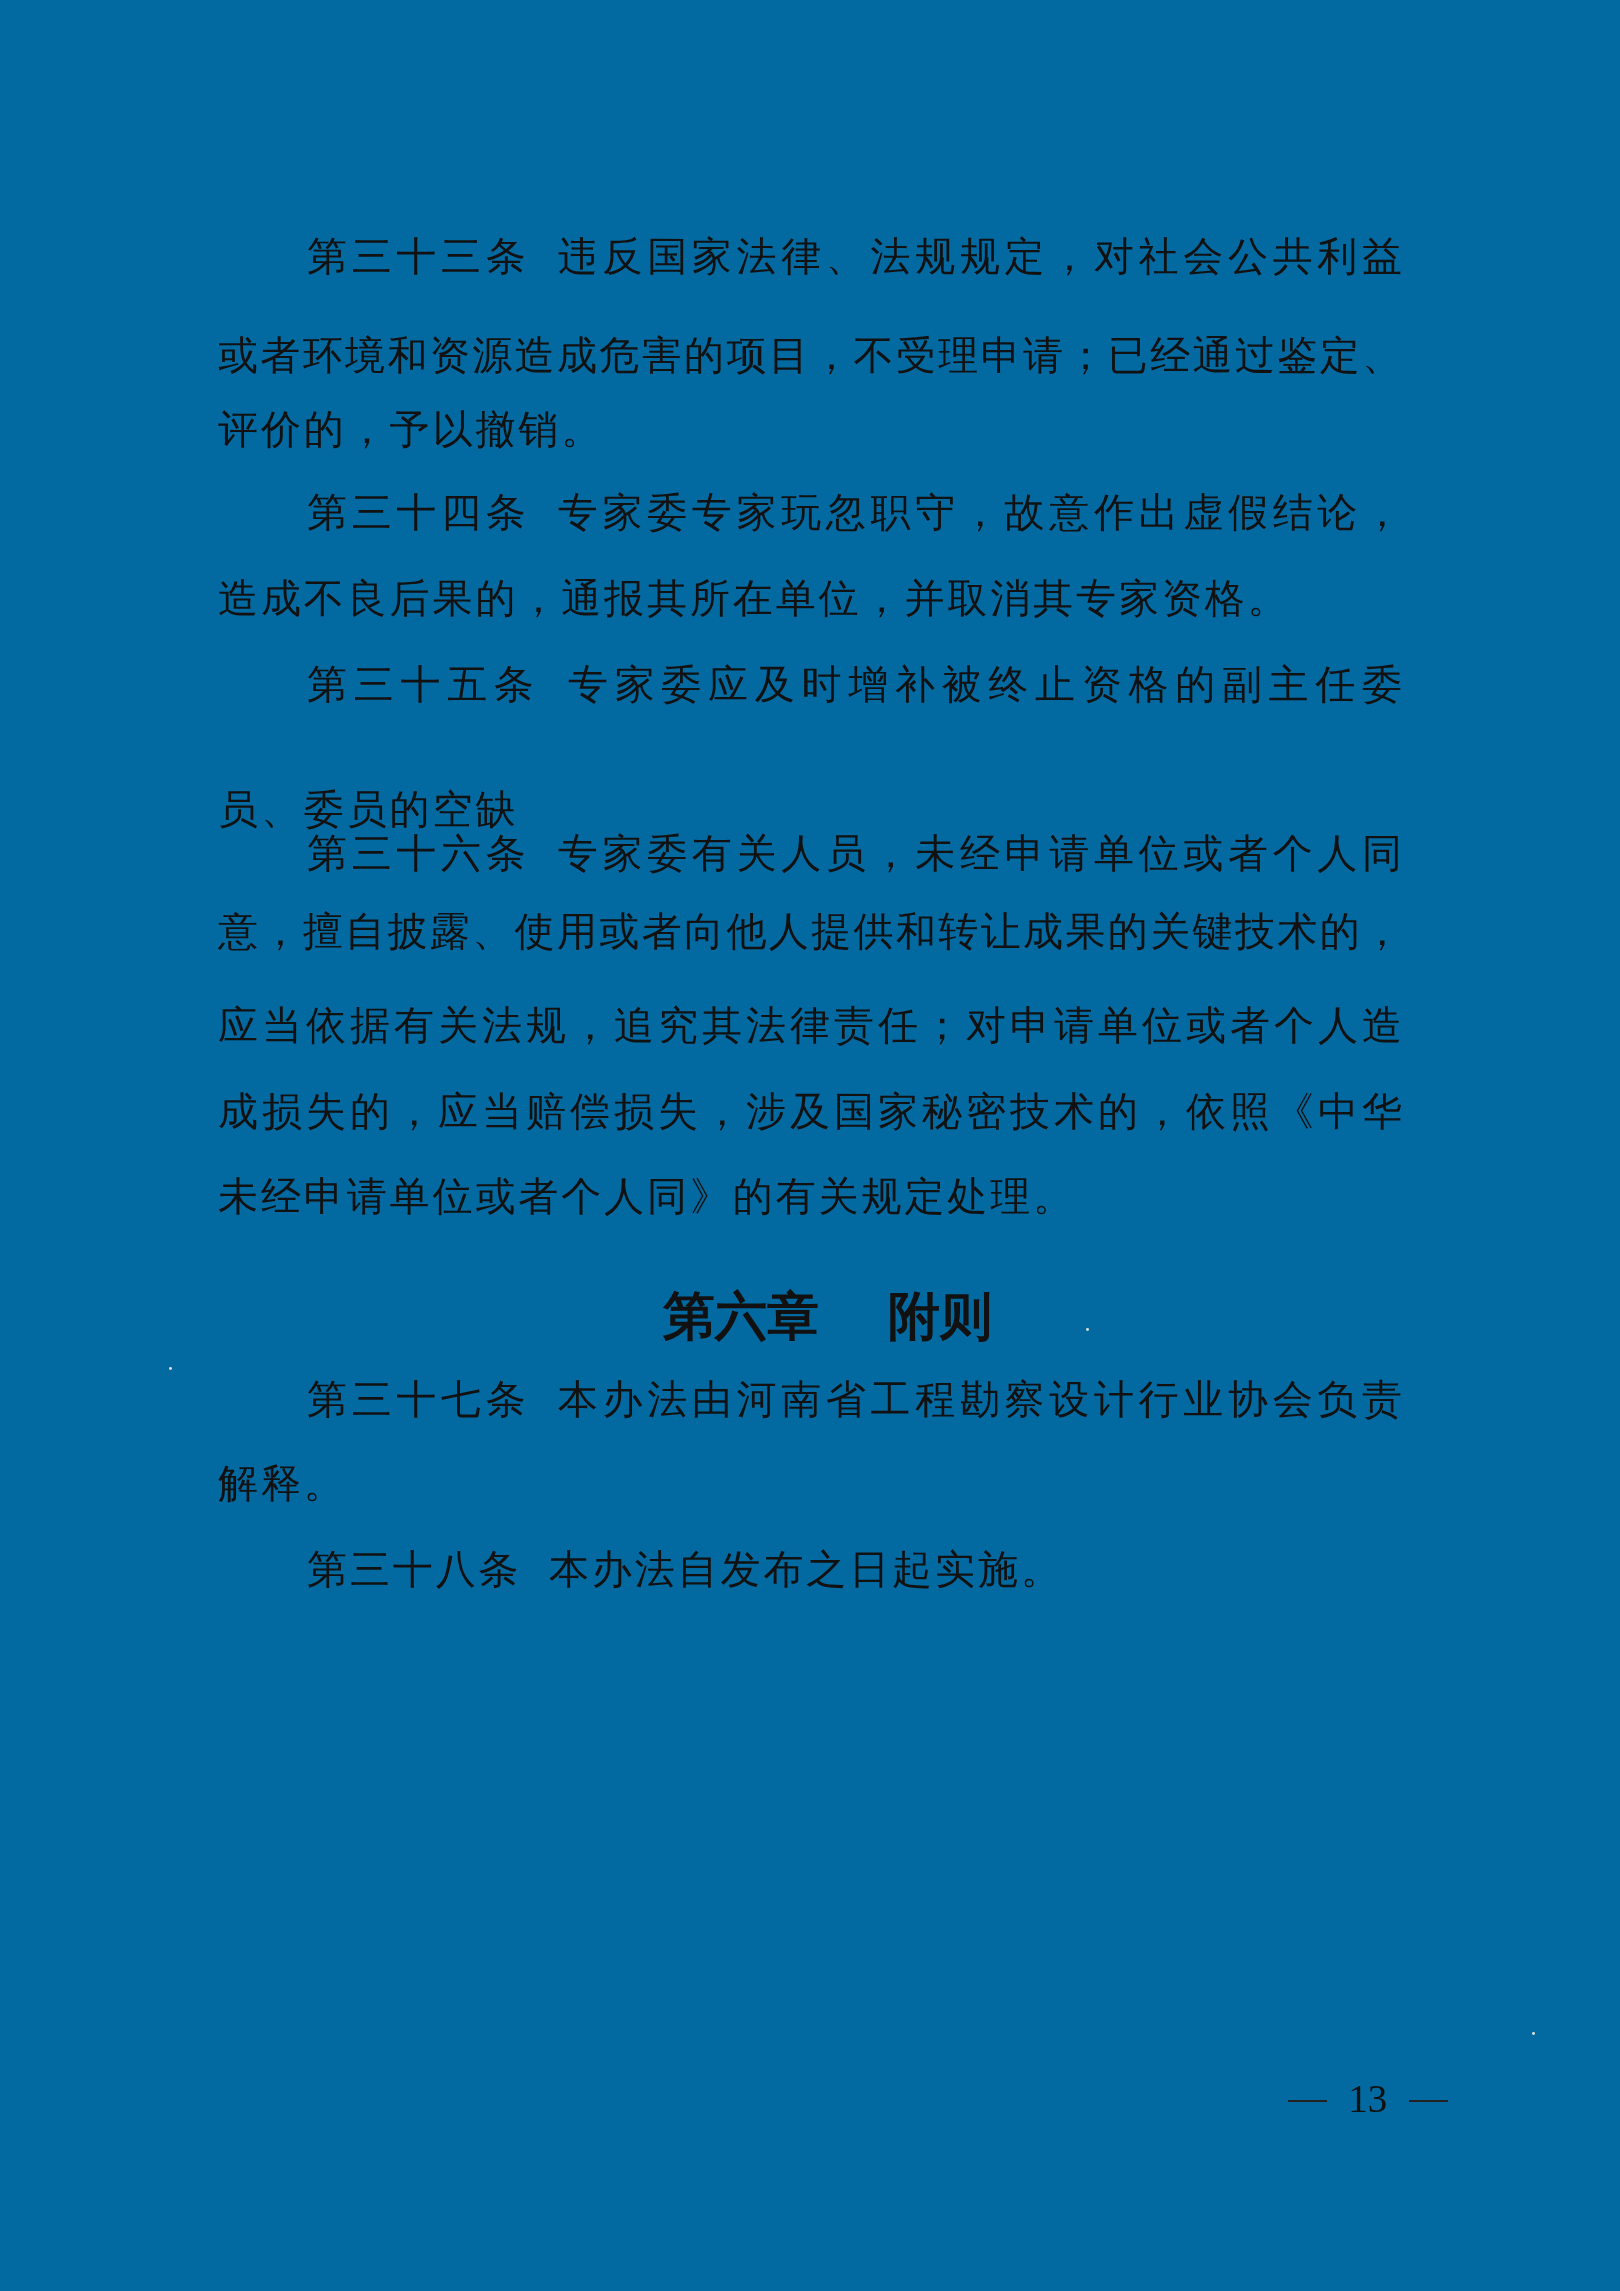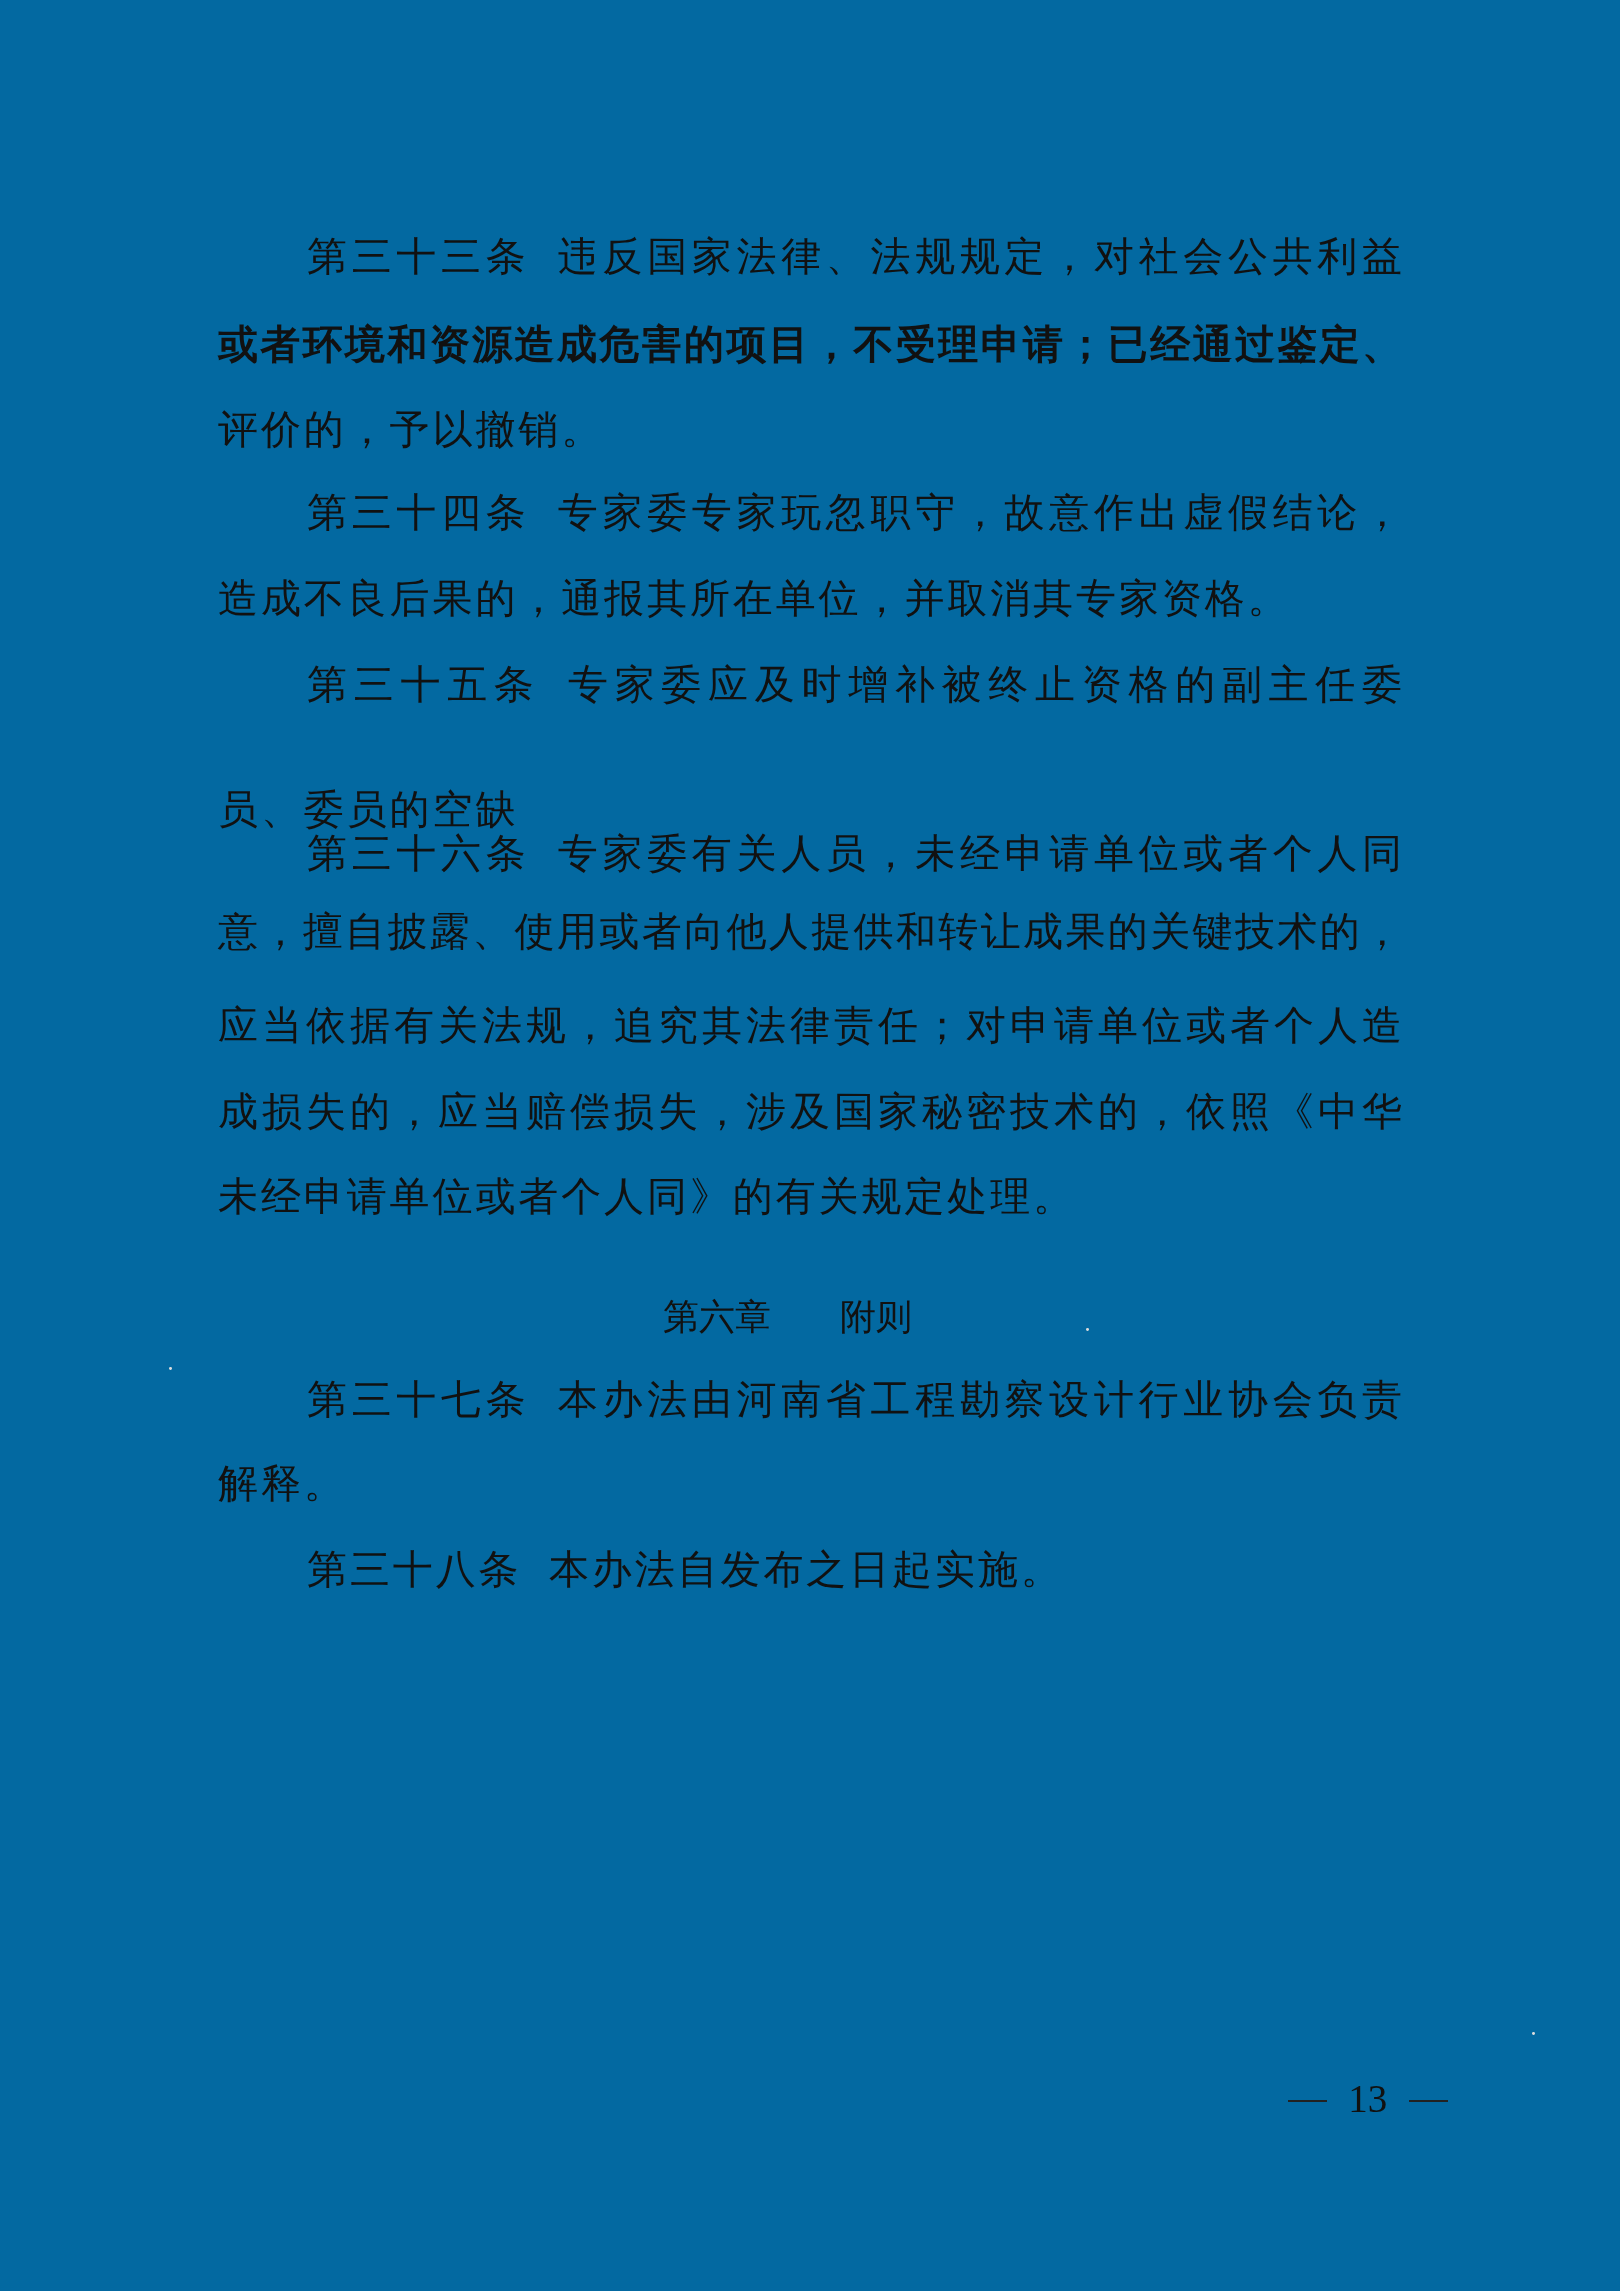--- a/index.html
+++ b/index.html
@@ -19,22 +19,22 @@
     text-align-last: justify;
   }
   .line.short { text-align-last: left; letter-spacing: 2.9px; }
   .line.indent { left: 307px; width: 1095px; }
   .art { font-weight: normal; margin-right: 27.4px; }
   .heading {
     position: absolute;
     top: 1292px;
     left: 663px;
     font-family: "DejaVu Sans", "Liberation Sans", sans-serif;
-    font-weight: normal;
-    font-size: 36px;
+    font-weight: bold;
+    font-size: 52px;
     line-height: 49px;
     color: #111111;
     white-space: nowrap;
   }
   .heading .gap { display: inline-block; width: 69px; }
   .pagenum {
     position: absolute;
     top: 2066px;
     left: 1266px;
     font-family: "Liberation Serif", "DejaVu Serif", serif;
@@ -47,21 +47,21 @@
   .pagenum .dash { display: inline-block; width: 39px; height: 2px; background: #222; vertical-align: middle; margin: 0 21.6px; position: relative; top: -2px; }
   .speck { position: absolute; width: 2.9px; height: 2.9px; background: #ddd; border-radius: 50%; }
 </style>
 </head>
 <body>
 
 <div class="page">
 
   <div>
     <div class="line indent" style="top:233px;"><span class="art">第三十三条</span><span>违反国家法律、法规规定，对社会公共利益</span></div>
-    <div class="line" style="top:320px;font-weight:bold;">或者环境和资源造成危害的项目，不受理申请；已经通过鉴定、</div>
+    <div class="line" style="top:332px;">或者环境和资源造成危害的项目，不受理申请；已经通过鉴定、</div>
     <div class="line short" style="top:406px;">评价的，予以撤销。</div>
   </div>
 
   <div>
     <div class="line indent" style="top:489px;"><span class="art">第三十四条</span><span>专家委专家玩忽职守，故意作出虚假结论，</span></div>
     <div class="line short" style="top:575px;">造成不良后果的，通报其所在单位，并取消其专家资格。</div>
   </div>
 
   <div>
     <div class="line indent" style="top:661px;"><span class="art">第三十五条</span><span>专家委应及时增补被终止资格的副主任委</span></div>

